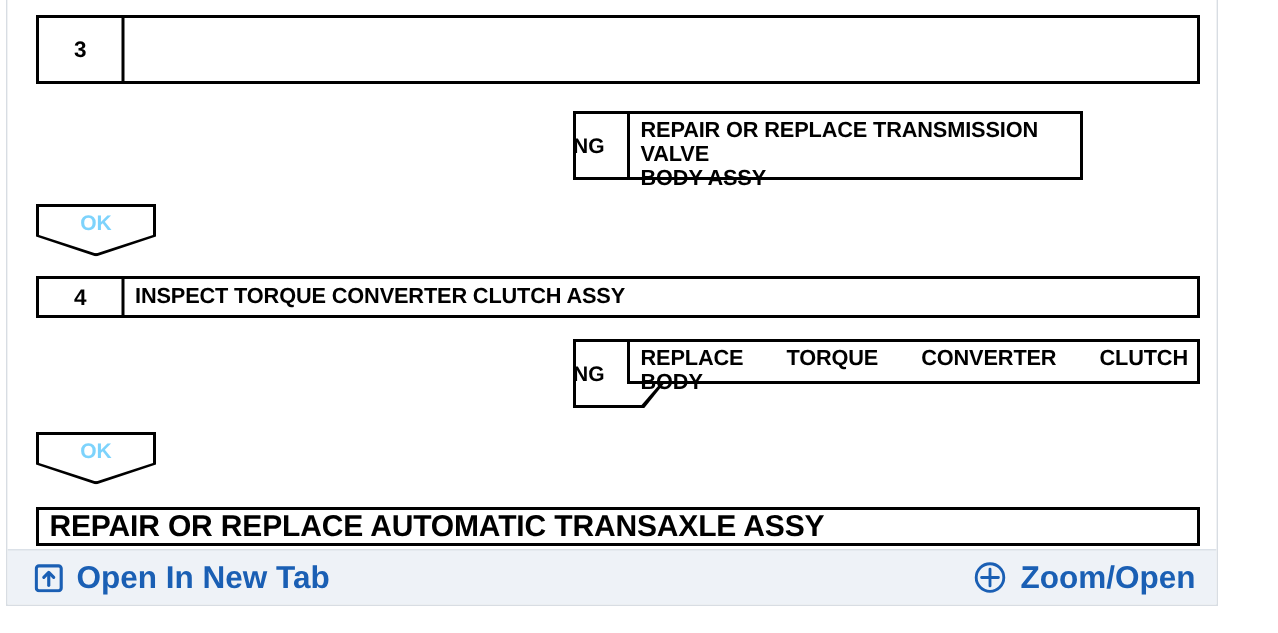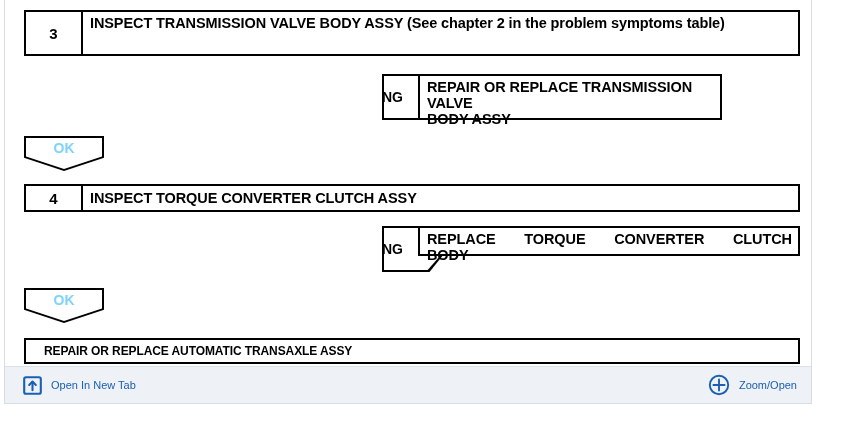--- a/index.html
+++ b/index.html
@@ -171,22 +171,22 @@
   }
 
   
   .final-box {
     position: absolute;
     border: 2px solid #000;
     background: #fff;
     box-sizing: border-box;
     display: flex;
     align-items: center;
-    padding-left: 18px;
-    font-size: 12px;
+    padding-left: 7px;
+    font-size: 20px;
     font-weight: bold;
     color: #000;
     letter-spacing: -0.1px;
   }
 
   
   .action-bar {
     position: absolute;
     left: 0;
     bottom: 0;
@@ -198,24 +198,25 @@
     display: flex;
     align-items: center;
     justify-content: space-between;
     padding: 0 14px 0 18px;
   }
   .action-link {
     display: flex;
     align-items: center;
     gap: 9px;
     color: #1a5fb4;
-    font-size: 11px;
+    font-size: 21px;
     cursor: pointer;
     text-decoration: none;
     user-select: none;
+    font-weight: bold;
   }
   .action-link .glyph {
     display: inline-flex;
     align-items: center;
     justify-content: center;
     line-height: 0;
   }
   .action-link .label {
     line-height: 1;
   }
@@ -224,21 +225,20 @@
 <body>
 
 <div class="page-backdrop"></div>
 
 <div class="viewer">
 
   <div class="diagram">
 
     <div class="step-row" style="left:19px; top:10px; width:776px; height:46px;">
       <div class="step-num">3</div>
-      <div class="step-text">INSPECT TRANSMISSION VALVE BODY ASSY (See chapter 2 in the problem symptoms table)</div>
     </div>
 
     <div class="ng-tag" style="left:347px; top:74px;">
       <div class="ng-inner"></div>
       <span class="ng-label">NG</span>
     </div>
 
     <div class="result-box" style="left:413px; top:74px; width:304px; height:46px;">
       <span>REPAIR OR REPLACE TRANSMISSION VALVE</span><br>
       <span>BODY ASSY</span>

